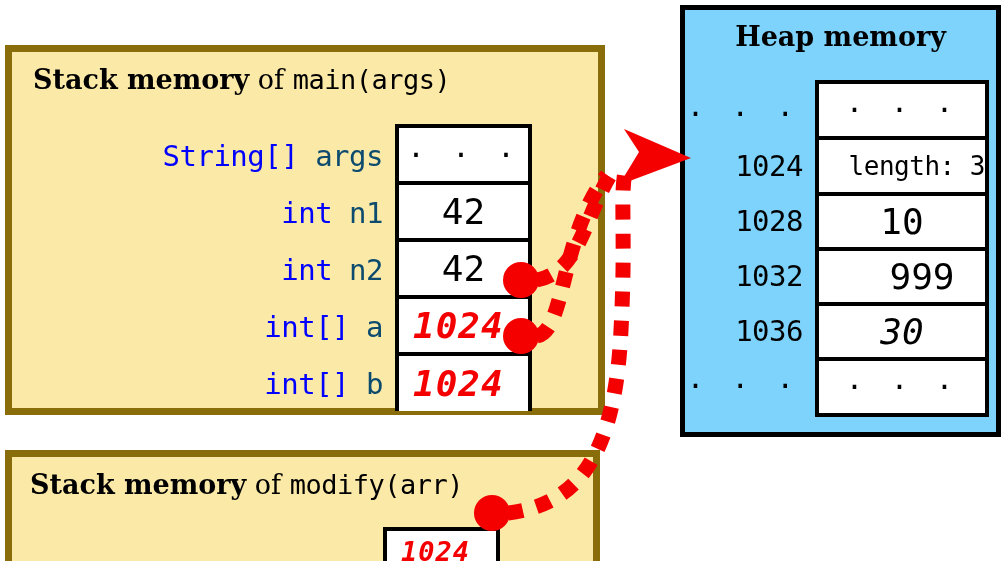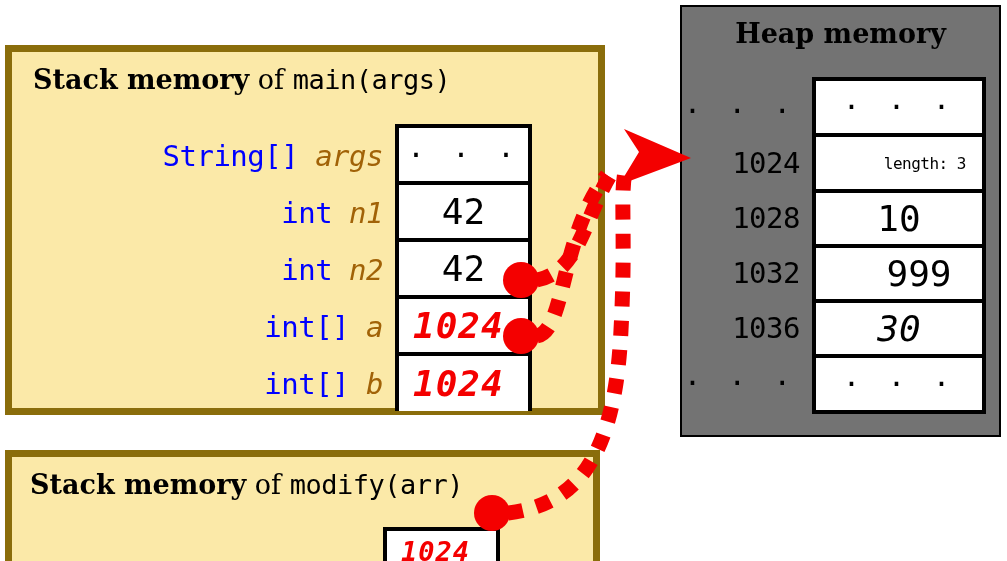--- a/index.html
+++ b/index.html
@@ -20,22 +20,22 @@
   .frame {
     position: absolute;
     box-sizing: border-box;
   }
   .stack-frame {
     background: #fbe9a8;
     border: 7px solid #8a6d0b;
     margin-top: 40px;
   }
   .heap-frame {
-    background: #737373;
-    border: 2px solid #000000;
+    background: #7dd3fc;
+    border: 5px solid #000000;
   }
 
   
   .frame-title {
     position: absolute;
     white-space: nowrap;
     font-size: 27px;
     color: #000000;
     line-height: 1;
   }
@@ -70,21 +70,21 @@
     right: 0;
     text-align: right;
     white-space: nowrap;
     font-family: "DejaVu Sans Mono", monospace;
     font-size: 29px;
     line-height: 1;
     color: #000000;
     letter-spacing: -0.5px;
   }
   .var-label .ty { color: #0000ff; }
-  .var-label .nm { color: #a16207; font-style: italic; }
+  .var-label .nm { color: #0c4a6e; }
 
   
   .cell-col {
     position: absolute;
     box-sizing: border-box;
     border: 4px solid #000000;
     background: #ffffff;
   }
   .cell {
     position: relative;
@@ -103,23 +103,23 @@
   .cell.ellipsis { letter-spacing: 5px; font-size: 29px; }
   .cell.ptr {
     color: #f40000;
     font-weight: bold;
     font-style: italic;
     justify-content: flex-start;
     padding-left: 14px;
     letter-spacing: 1px;
   }
   .cell.lenrow {
-    font-size: 16px;
+    font-size: 26px;
     justify-content: flex-end;
-    padding-right: 16px;
+    padding-right: 0;
     letter-spacing: -0.5px;
   }
 
   
   .addr {
     position: absolute;
     text-align: right;
     white-space: nowrap;
     font-family: "DejaVu Sans Mono", monospace;
     font-size: 29px;

